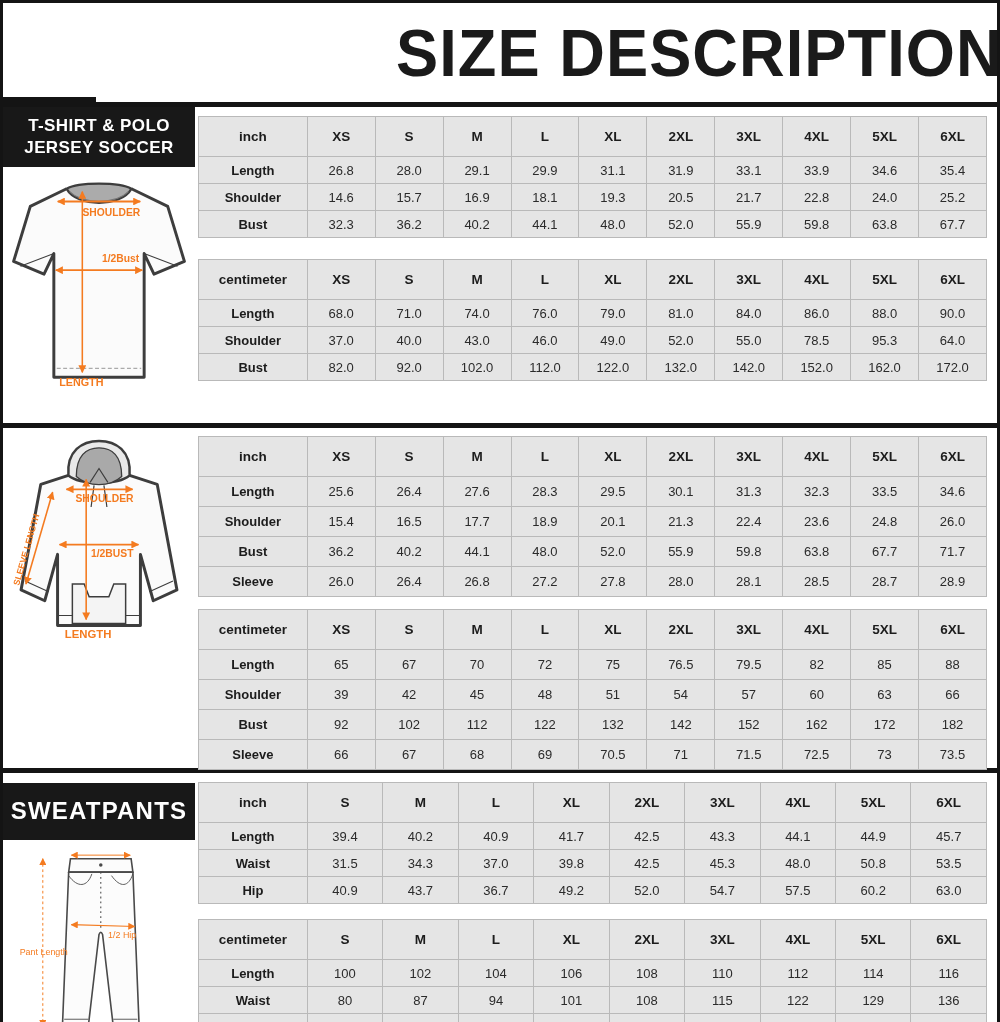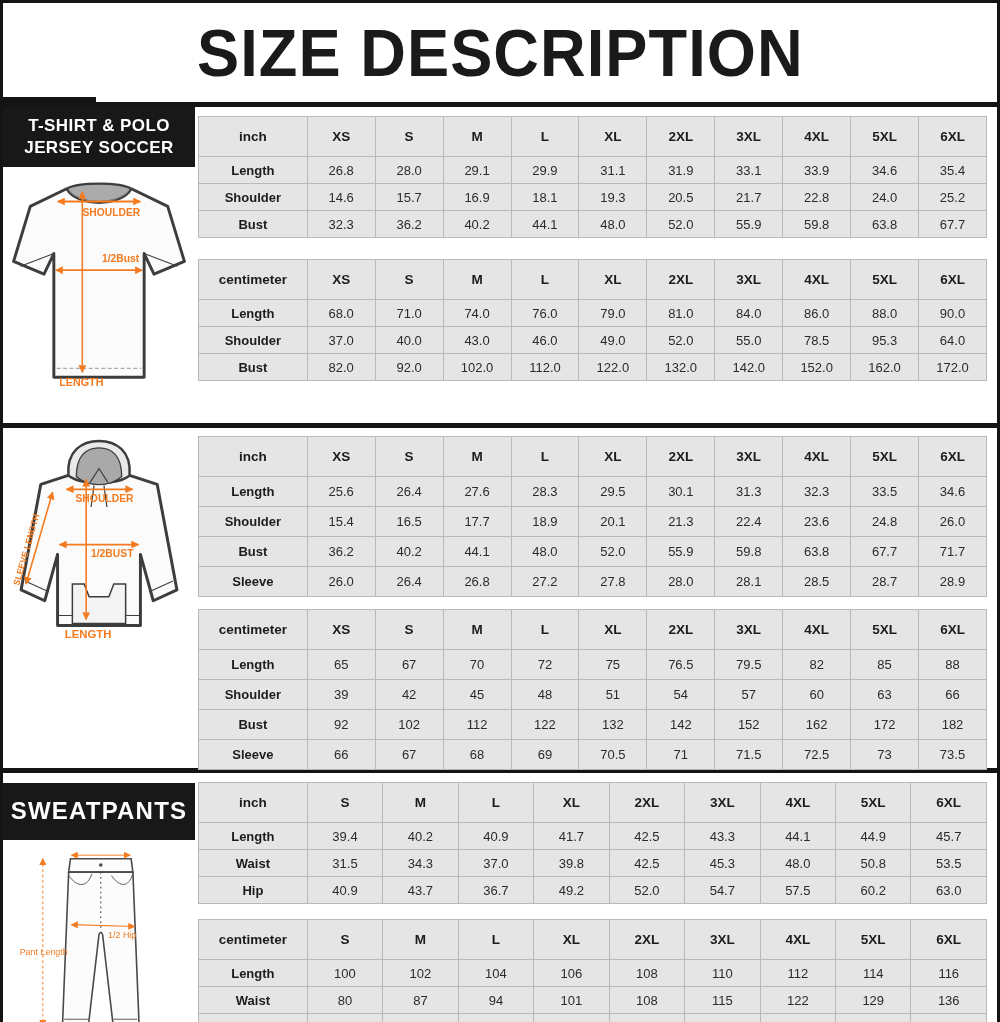--- a/index.html
+++ b/index.html
@@ -11,21 +11,21 @@
     border: 3px solid #141414; border-bottom: none;
     background: #fff;
     display: flex; flex-direction: column;
     overflow: hidden;
   }
 
   
   .title-box {
     height: 104px; flex: none;
     border-bottom: 5px solid #141414;
-    display: flex; align-items: center; justify-content: center;
+    display: flex; align-items: center; justify-content: flex-end;
     position: relative;
   }
   .title {
     margin: 0; color: #1a1a1a;
     font-size: 62px; font-weight: bold; letter-spacing: 1px;
     transform: scale(1.02, 1.08);
     white-space: nowrap;
   }
   
   .title-box::after {

